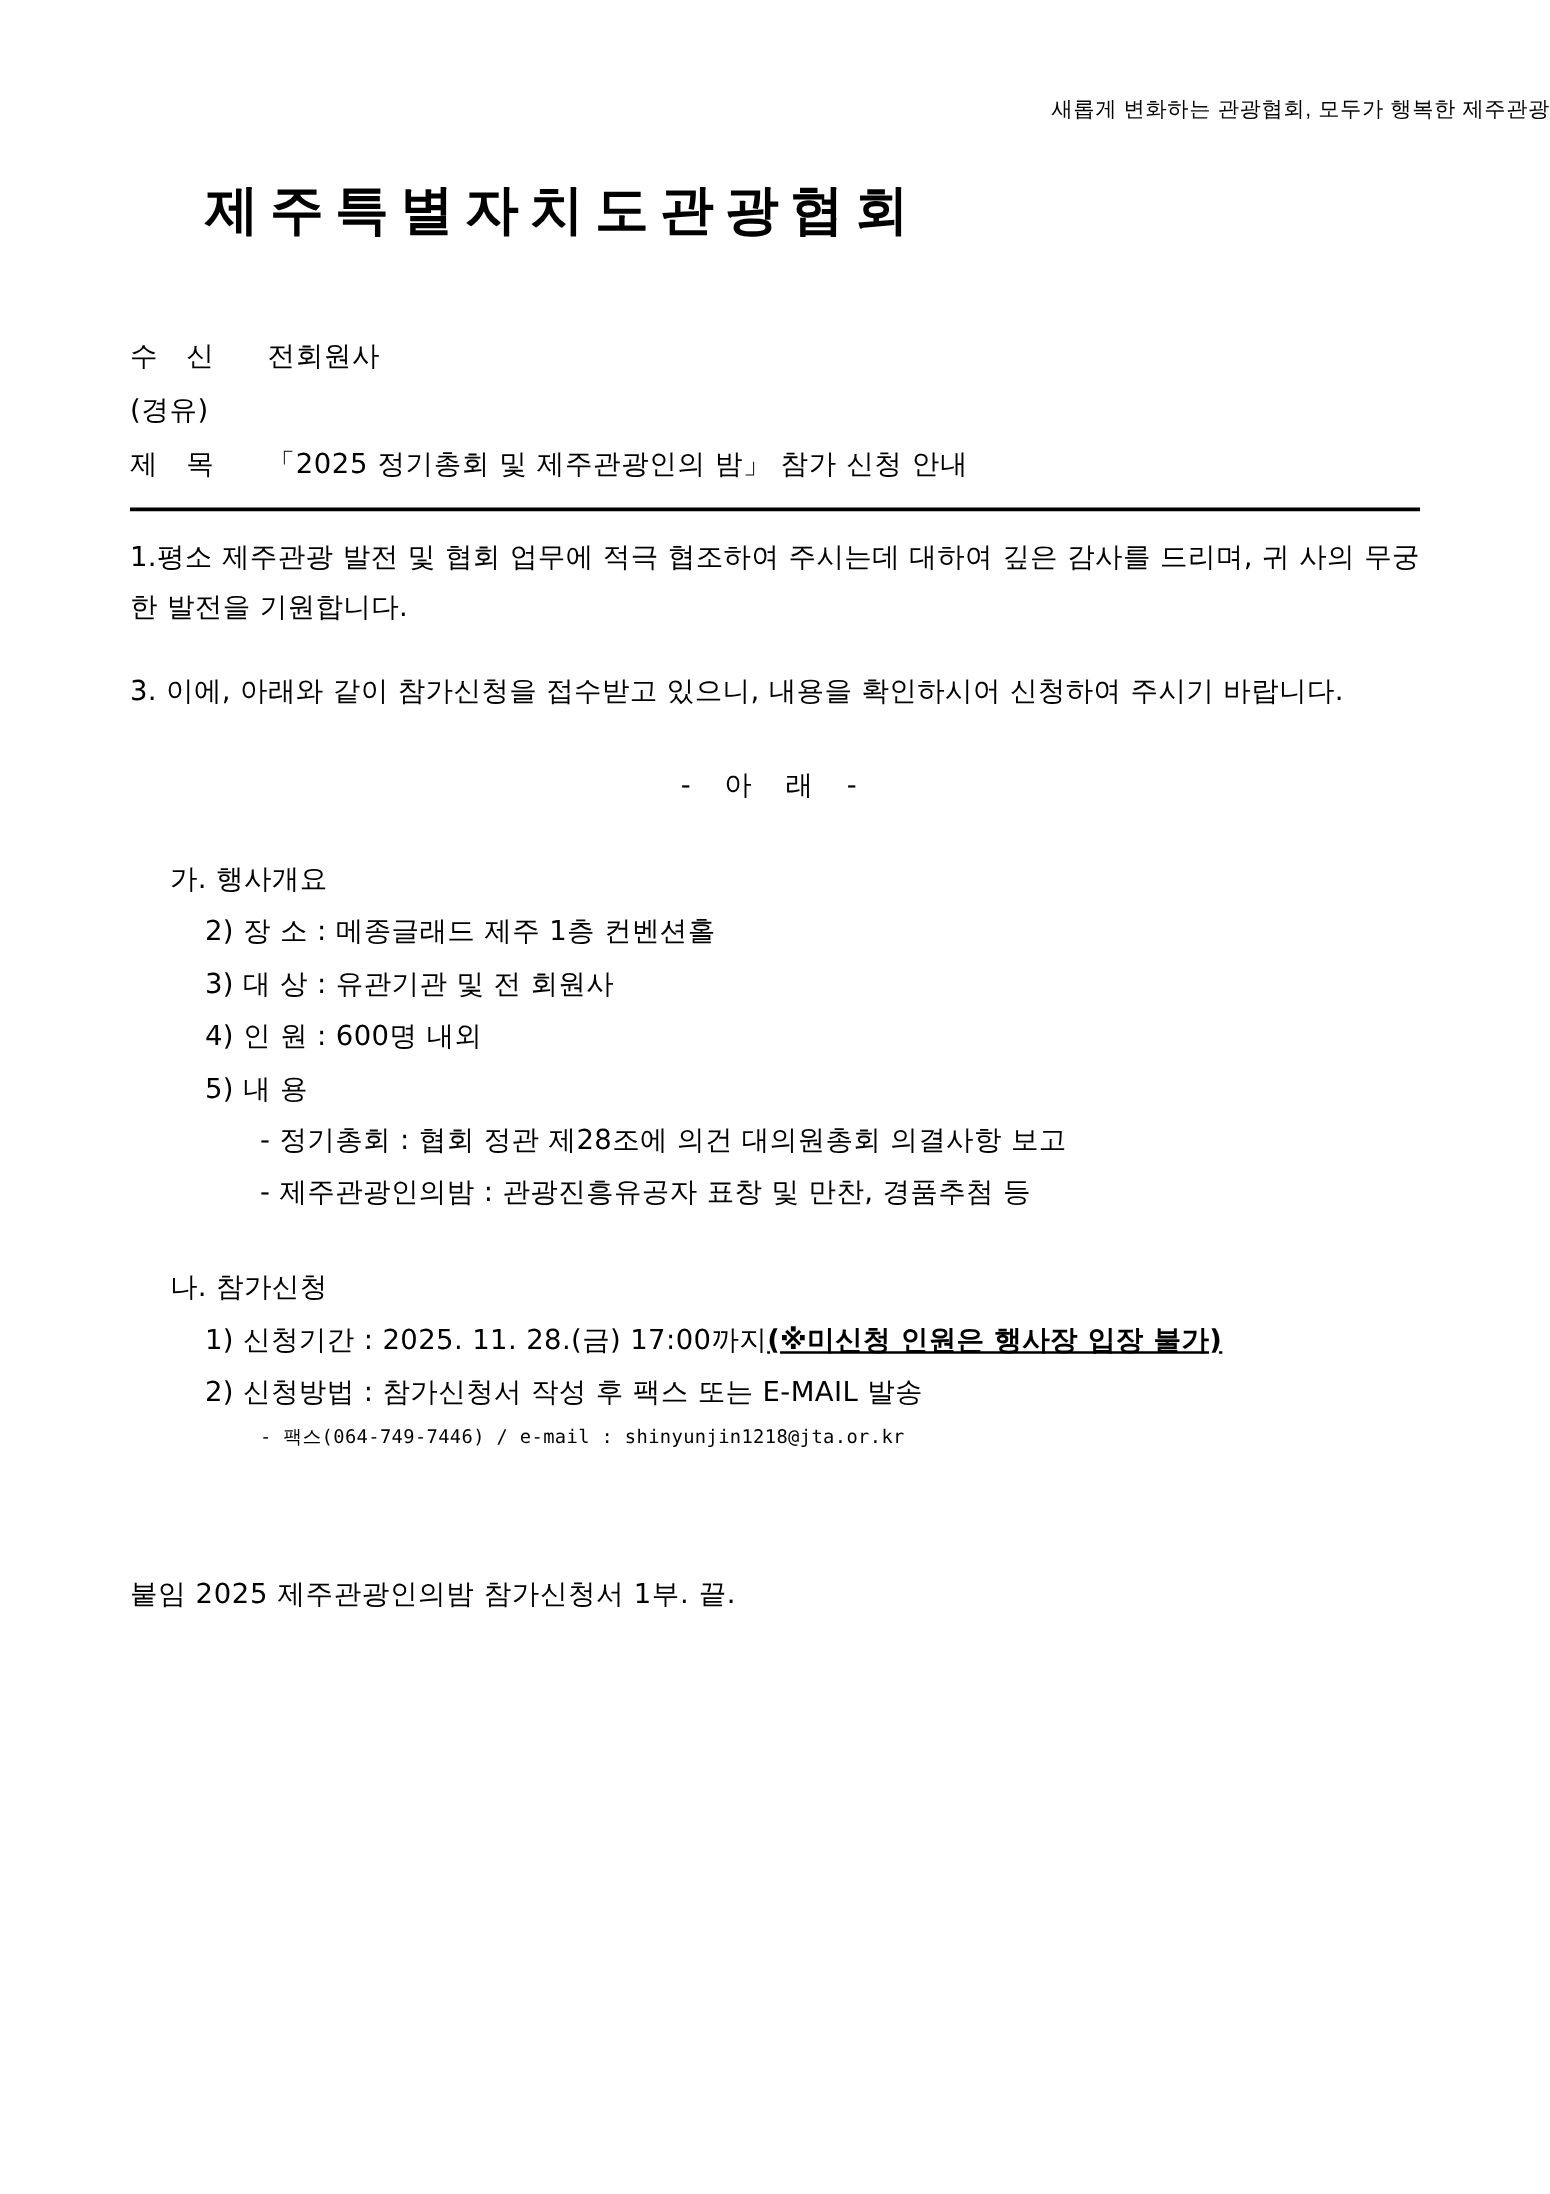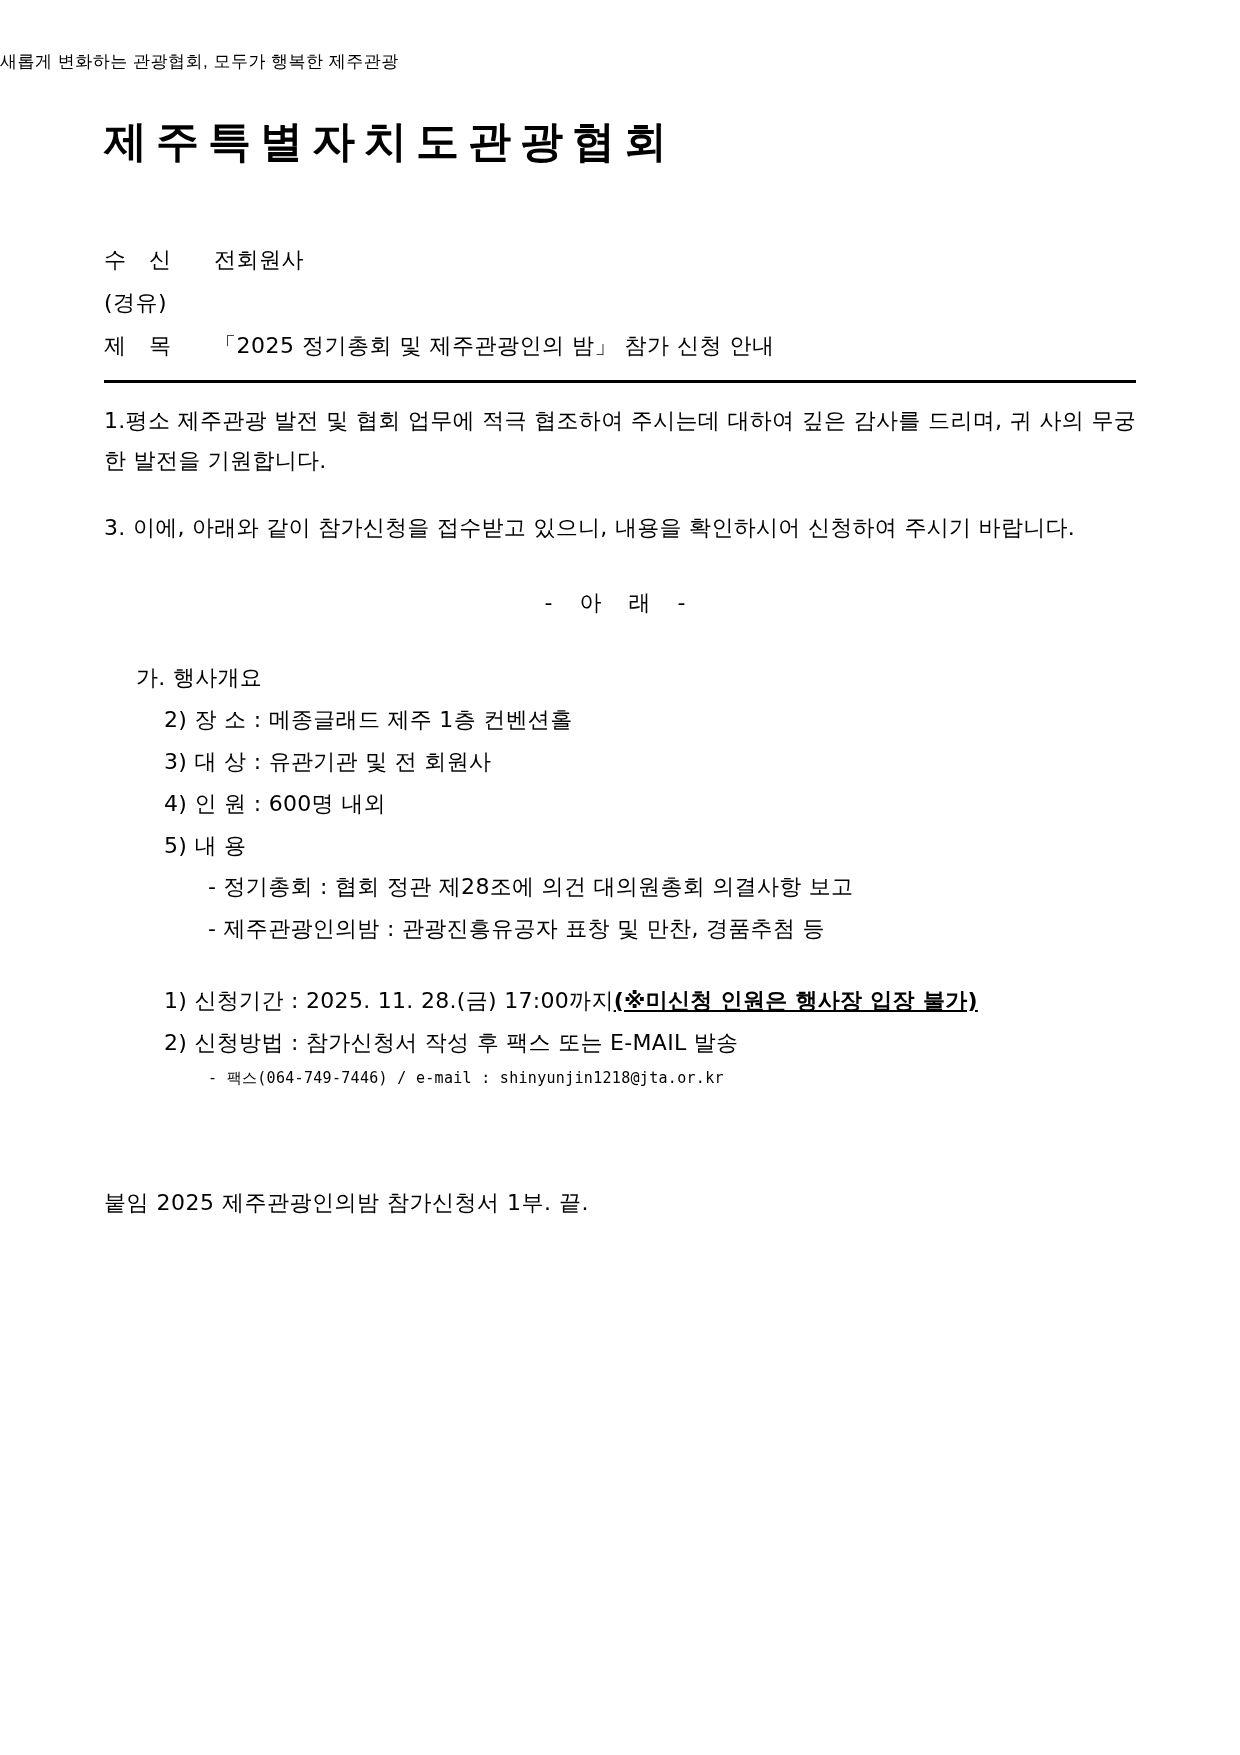--- a/index.html
+++ b/index.html
@@ -18,24 +18,24 @@
   .page {
     position: relative;
     width: 1240px;
     height: 1755px;
     padding: 0;
     box-sizing: border-box;
   }
 
   
   .slogan {
-    text-align: left;
+    text-align: right;
     font-size: 17px;
     letter-spacing: 0.5px;
-    margin-top: 50px;
+    margin-top: 76px;
     font-family: "Liberation Sans", sans-serif;
   }
   .header-row {
     display: flex;
     align-items: center;
     justify-content: flex-start;
     margin-top: 14px;
     padding-left: 104px;
     height: 110px;
   }
@@ -43,20 +43,21 @@
     width: 120px;
     height: 108px;
     position: relative;
     flex: 0 0 auto;
   }
   .logo svg { display: block; }
   .org-title {
     font-size: 43px;
     font-weight: bold;
     letter-spacing: 9px;
+    margin-left: 60px;
     font-family: "DejaVu Sans", sans-serif;
     white-space: nowrap;
   }
 
   
   .meta {
     margin-top: 42px;
     padding: 0 104px;
     font-size: 22px;
     line-height: 1.95;
@@ -173,20 +174,21 @@
         <span>내    용</span>
       </div>
 
       <div class="lvl2">- 정기총회 : 협회 정관 제28조에 의건 대의원총회 의결사항 보고</div>
       <div class="lvl2">- 제주관광인의밤 : 관광진흥유공자 표창 및 만찬, 경품추첨 등</div>
     </div>
 
     <div class="block-gap"></div>
 
     <div class="sec">
+      <div class="sec-head">나. 참가신청</div>
 
       <div class="lvl1">
         <span>1)</span>
         <span>신청기간 :</span>
         <span>2025. 11. 28.(금) 17:00까지</span><span class="bold-under">(※미신청 인원은 행사장 입장 불가)</span>
       </div>
 
       <div class="lvl1">
         <span>2)</span>
         <span>신청방법 :</span>

